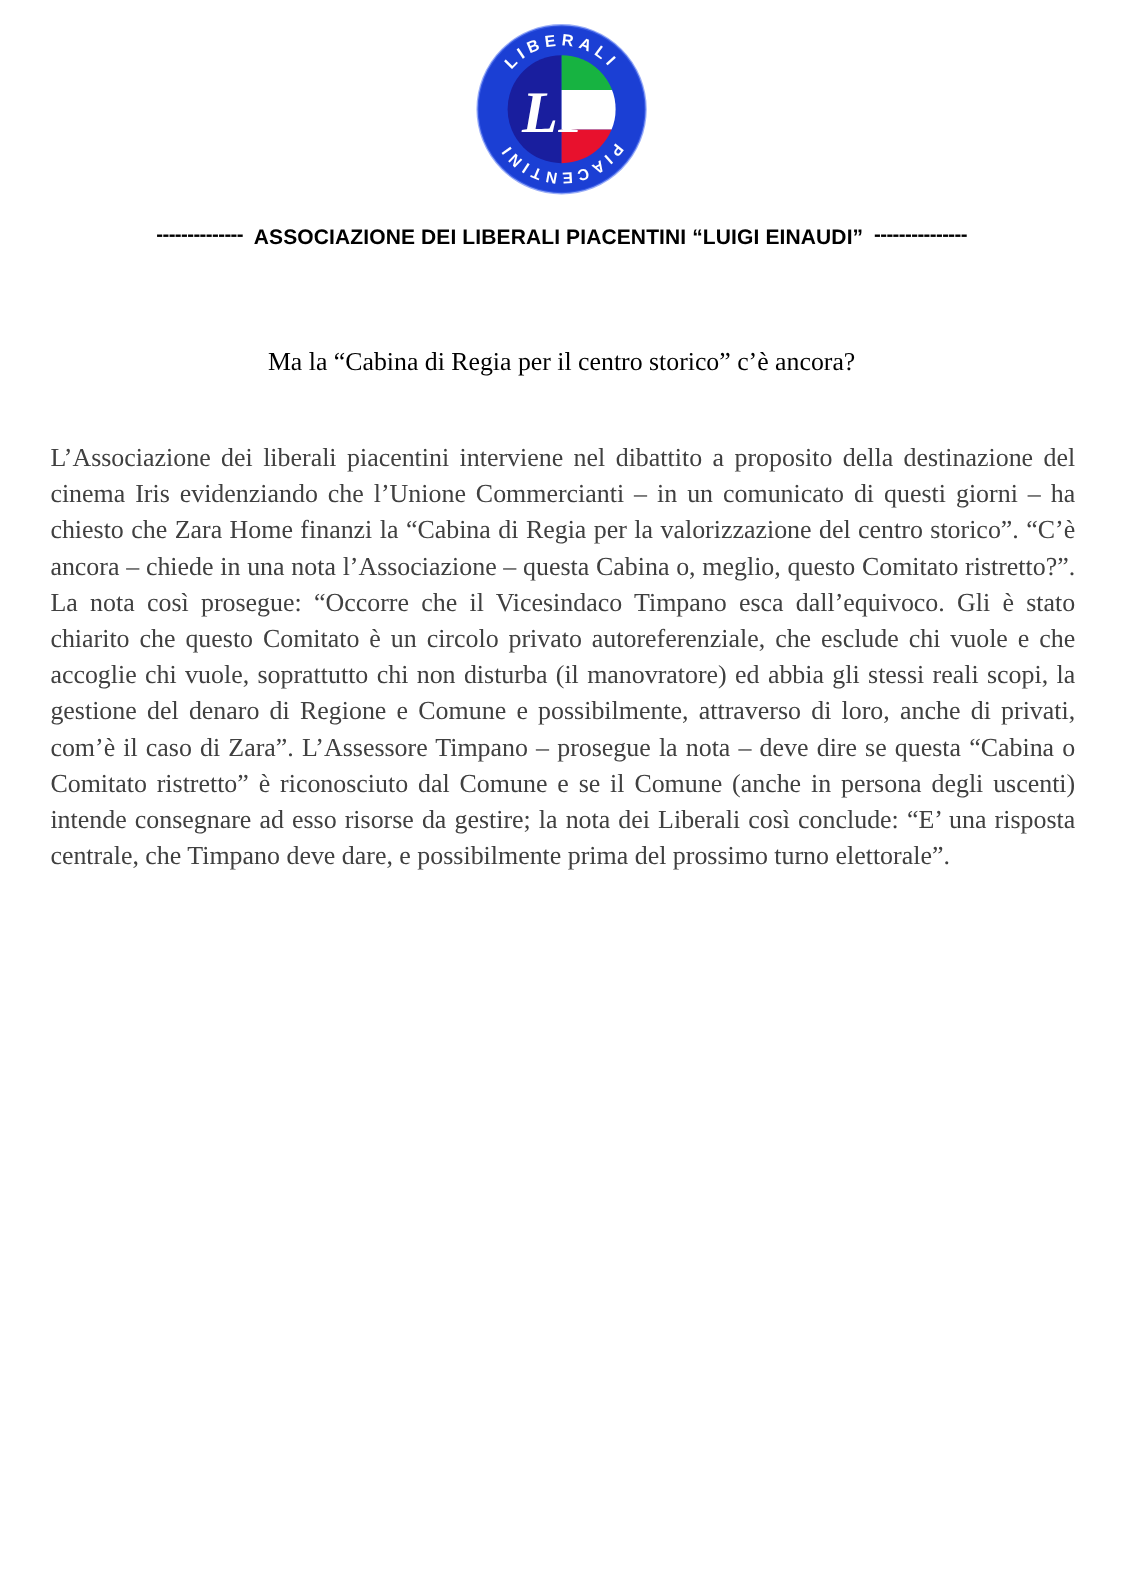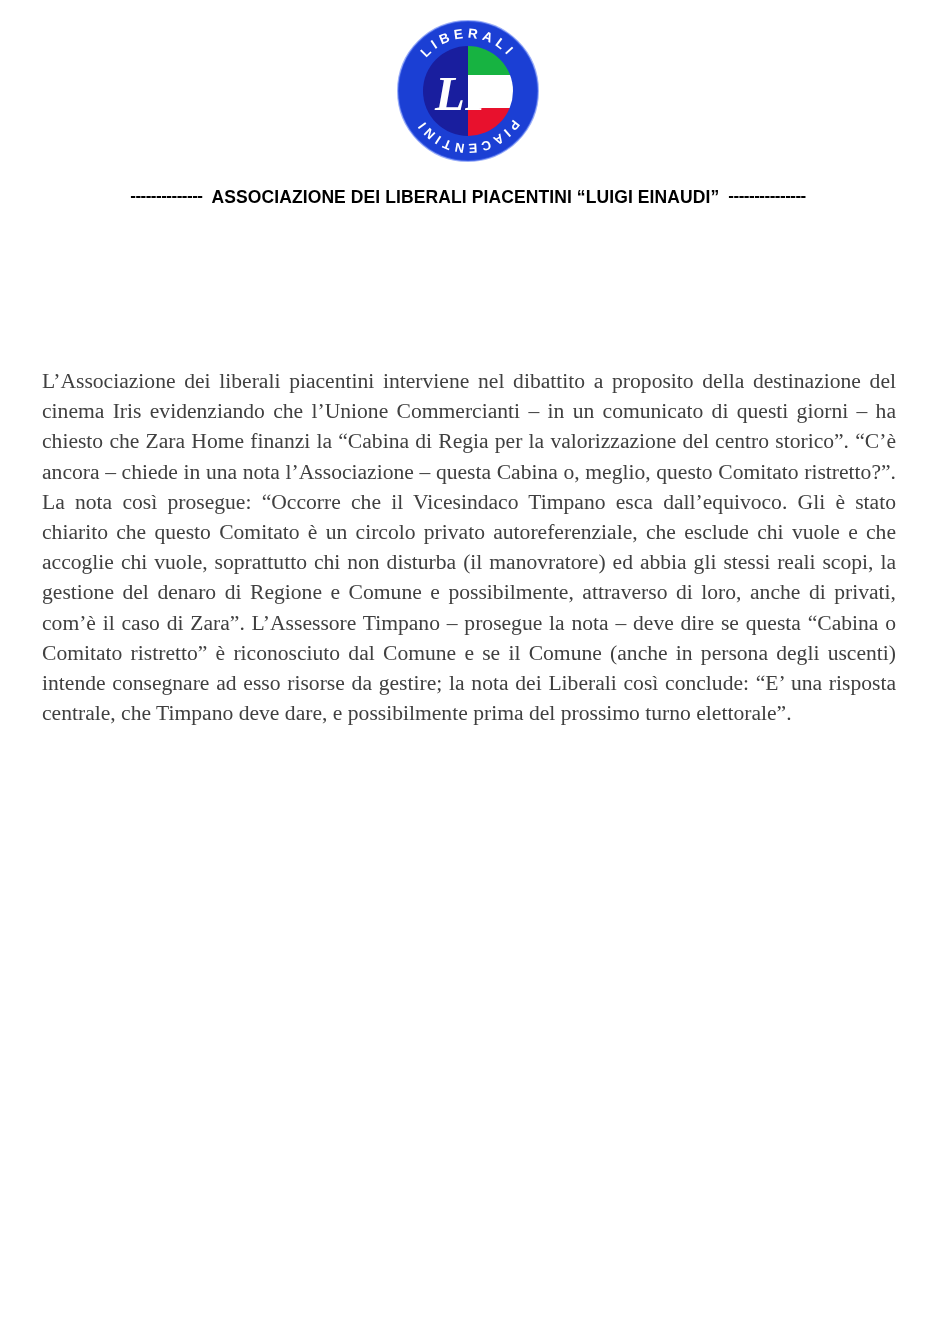--- a/index.html
+++ b/index.html
@@ -128,16 +128,17 @@
 
         <text x="70" y="92" font-family="Liberation Serif, DejaVu Serif, serif" font-size="49" font-style="italic" font-weight="bold" fill="#ffffff" text-anchor="middle">LP</text>
       </svg>
     </div>
   </div>
 
   <div class="assoc-header">
     <span class="dashes">--------------</span><span class="assoc-title">ASSOCIAZIONE DEI  LIBERALI PIACENTINI  “LUIGI EINAUDI”</span><span class="dashes">---------------</span>
   </div>
 
+  <div class="doc-title">Ma la “Cabina di Regia per il centro storico” c’è ancora?</div>
 
   <div class="body-text">L’Associazione dei liberali piacentini interviene nel dibattito a proposito della destinazione del cinema Iris evidenziando che l’Unione Commercianti – in un comunicato di questi giorni – ha chiesto che Zara Home finanzi la “Cabina di Regia per la valorizzazione del centro storico”. “C’è ancora – chiede in una nota l’Associazione – questa Cabina o, meglio, questo Comitato ristretto?”. La nota così prosegue: “Occorre che il Vicesindaco Timpano esca dall’equivoco. Gli è stato chiarito che questo Comitato è un circolo privato autoreferenziale, che esclude chi vuole e che accoglie chi vuole, soprattutto chi non disturba (il manovratore) ed abbia gli stessi reali scopi, la gestione del denaro di Regione  e Comune e possibilmente, attraverso di loro, anche di privati, com’è il caso di Zara”.  L’Assessore Timpano – prosegue la nota – deve dire se questa “Cabina o Comitato ristretto” è riconosciuto dal Comune e se il Comune (anche in persona degli uscenti) intende consegnare ad esso risorse da gestire; la nota dei Liberali così conclude: “E’ una risposta centrale, che Timpano deve dare, e possibilmente prima del prossimo turno elettorale”.</div>
 
 </div>
 
 </body></html>

